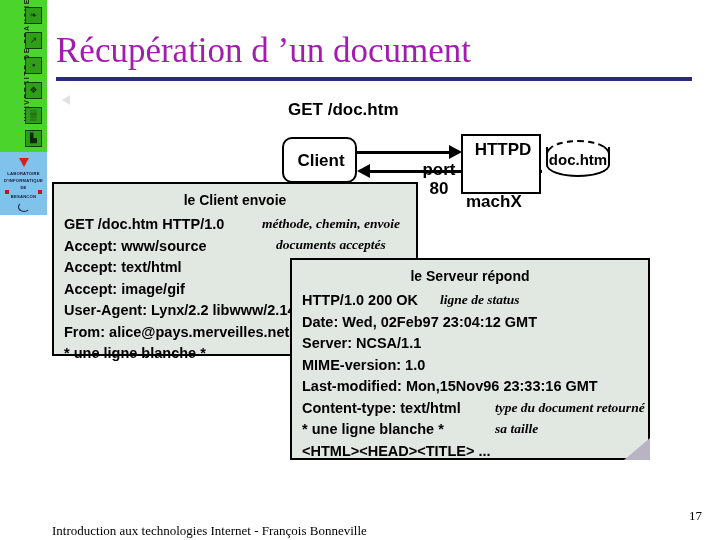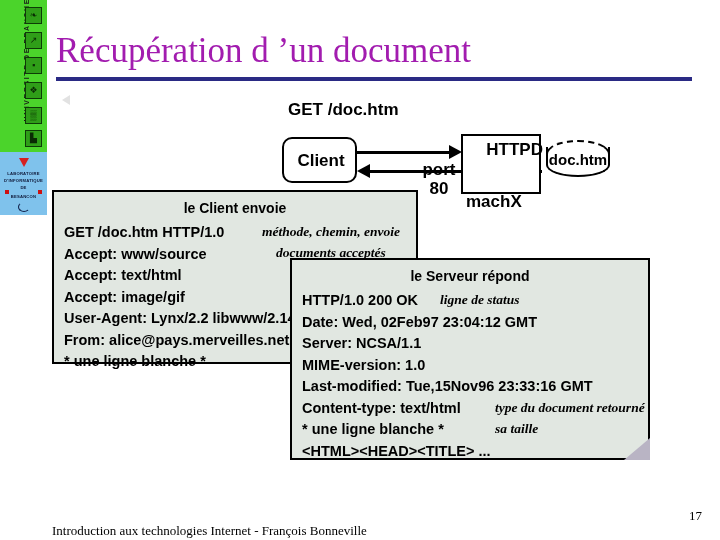--- a/index.html
+++ b/index.html
@@ -148,21 +148,21 @@
     left: 461px; top: 134px;
     width: 80px; height: 60px;
     border: 2px solid #000;
     background: #fff;
     box-sizing: border-box;
   }
   #httpd-label {
     position: absolute;
     left: 0; top: 4px;
     width: 80px;
-    text-align: right;
+    text-align: center;
     font-size: 17px;
     font-weight: bold;
     color: #000;
   }
   #machx-label {
     position: absolute;
     left: 466px; top: 192px;
     font-size: 17px;
     font-weight: bold;
     color: #000;
@@ -236,21 +236,21 @@
     color: #000;
   }
 
   
   .msg-panel {
     position: absolute;
     background: #e1e7e1;
     border: 2px solid #000;
     box-sizing: border-box;
   }
-  #client-panel { left: 52px; top: 190px; width: 366px; height: 174px; padding-left: 45px; }
+  #client-panel { left: 52px; top: 182px; width: 366px; height: 174px; padding-left: 45px; }
   #server-panel { left: 290px; top: 258px; width: 360px; height: 202px; }
   .panel-heading {
     position: absolute;
     left: 0; top: 8px;
     width: 100%;
     text-align: center;
     font-size: 14px;
     font-weight: bold;
     color: #000;
   }
@@ -371,21 +371,21 @@
     <div class="annot" style="left:222px; top:53px">documents acceptés</div>
   </div>
 
   <div class="msg-panel" id="server-panel">
     <div class="panel-heading">le Serveur répond</div>
     <div class="msg-lines">
       <div class="line">HTTP/1.0 200 OK</div>
       <div class="line">Date: Wed, 02Feb97  23:04:12 GMT</div>
       <div class="line">Server: NCSA/1.1</div>
       <div class="line">MIME-version:  1.0</div>
-      <div class="line">Last-modified:  Tue,15Nov96  23:33:16 GMT</div>
+      <div class="line">Last-modified:  Mon,15Nov96  23:33:16 GMT</div>
       <div class="line">Content-type: text/html</div>
       <div class="line">      * une ligne blanche *</div>
       <div class="line">&lt;HTML&gt;&lt;HEAD&gt;&lt;TITLE&gt; ...</div>
     </div>
     <div class="annot" style="left:148px; top:32px">ligne de status</div>
     <div class="annot" style="left:203px; top:140px">type du document retourné</div>
     <div class="annot" style="left:203px; top:161px">sa taille</div>
     <div id="page-fold"></div>
   </div>
 

